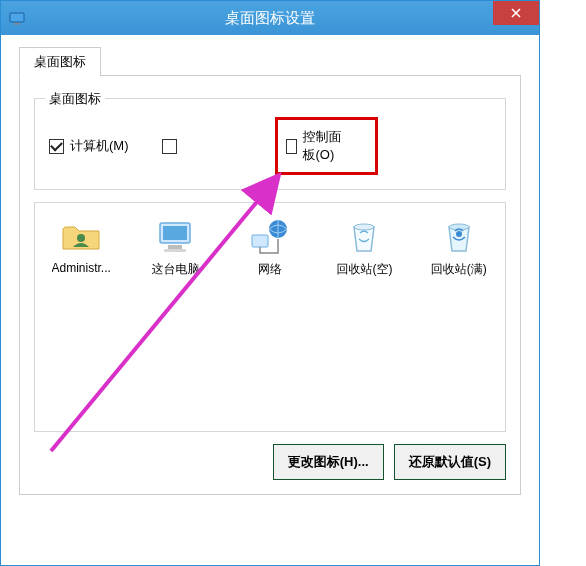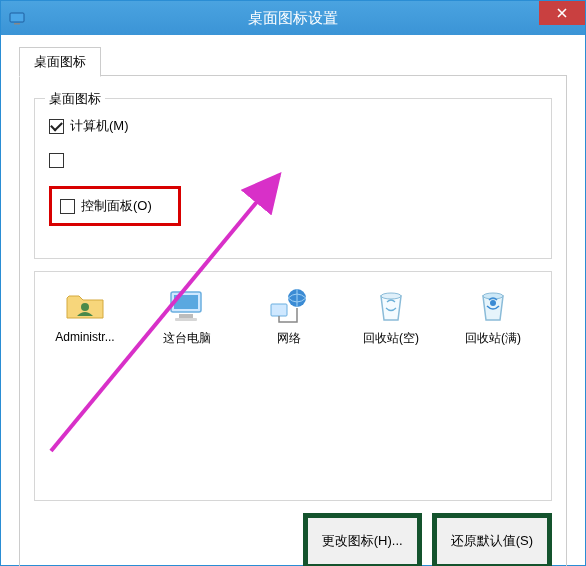--- a/index.html
+++ b/index.html
@@ -1,42 +1,42 @@
 <!DOCTYPE html>
 <html><head>
 <meta charset="utf-8">
 <style>
 * { box-sizing: border-box; margin: 0; padding: 0; }
 body { font-family: "Microsoft YaHei", "Segoe UI", sans-serif; font-size: 13px; background: #fff; }
-.window { width: 586px; height: 566px; border: 1px solid #2a8dd4; position: relative; background: #fff; }
+.window { width: 540px; height: 566px; border: 1px solid #2a8dd4; position: relative; background: #fff; }
 .titlebar { height: 34px; background: linear-gradient(#4aa3e0, #3b94d6); display: flex; align-items: center; position: relative; }
 .titlebar-icon { width: 16px; height: 16px; margin-left: 8px; }
 .titlebar-title { position: absolute; left: 50%; transform: translateX(-50%); color: #fff; font-size: 15px; }
 .close-btn { position: absolute; right: 0; top: 0; width: 46px; height: 24px; background: #c94040; display: flex; align-items: center; justify-content: center; cursor: pointer; }
 .close-btn svg { width: 10px; height: 10px; }
 .client { padding: 12px 18px 8px 18px; position: relative; }
 .tabs { display: flex; position: relative; }
 .tab { border: 1px solid #ccc; border-bottom: none; padding: 5px 14px; background: #fff; position: relative; z-index: 2; cursor: pointer; }
 .tab-strip-line { position: absolute; left: 0; right: 0; bottom: 0; height: 1px; background: #ccc; z-index: 1; }
 .tab.active { border-bottom: 1px solid #fff; margin-bottom: -1px; }
 .panel { border: 1px solid #ccc; border-top: none; padding: 16px 14px 14px 14px; }
 .groupbox { border: 1px solid #d6d6d6; position: relative; padding: 18px 14px 14px 14px; margin-top: 6px; }
 .groupbox-title { position: absolute; top: -9px; left: 10px; background: #fff; padding: 0 4px; font-size: 13px; }
-.chk-grid { display: grid; grid-template-columns: 1fr; row-gap: 18px; column-gap: 10px; }
+.chk-grid { display: grid; grid-template-columns: 1fr 1fr 1fr 1fr; row-gap: 18px; column-gap: 10px; }
 .chk { display: flex; align-items: center; gap: 6px; cursor: pointer; }
 .chkbox { width: 15px; height: 15px; border: 1px solid #333; display: flex; align-items: center; justify-content: center; background: #fff; }
 .chkbox.checked::after { content: ""; width: 9px; height: 5px; border-left: 2px solid #222; border-bottom: 2px solid #222; transform: rotate(-45deg) translate(1px,-1px); }
 .highlight-box { border: 3px solid #d80000; padding: 8px 26px 8px 8px; display: inline-flex; }
 .preview { border: 1px solid #d6d6d6; margin-top: 12px; height: 230px; padding: 14px 6px; }
 .icon-row { display: flex; gap: 14px; }
 .icon-item { width: 88px; display: flex; flex-direction: column; align-items: center; gap: 4px; cursor: pointer; }
 .icon-shape { width: 44px; height: 40px; display: flex; align-items: center; justify-content: center; }
 .icon-label { font-size: 12px; text-align: center; white-space: nowrap; overflow: hidden; text-overflow: ellipsis; max-width: 88px; }
 .button-row { display: flex; justify-content: flex-end; gap: 10px; margin-top: 12px; }
-.btn { border: 5px solid #14532d; background: #f0f0f0; padding: 14px 14px; font-size: 13px; cursor: pointer; min-width: 110px; }
+.btn { border: 1px solid #14532d; background: #f0f0f0; padding: 8px 14px; font-size: 13px; cursor: pointer; min-width: 110px; font-weight: bold; }
 .arrow { position: absolute; left: 40px; top: 444px; pointer-events: none; }
 </style>
 </head>
 <body>
 
 <div class="window">
   <div class="titlebar">
     <span class="titlebar-icon">
       <svg viewBox="0 0 16 16">
           <rect x="1" y="3" width="14" height="9" rx="1" fill="#4aa6e8" stroke="#1e5fa0"></rect>

